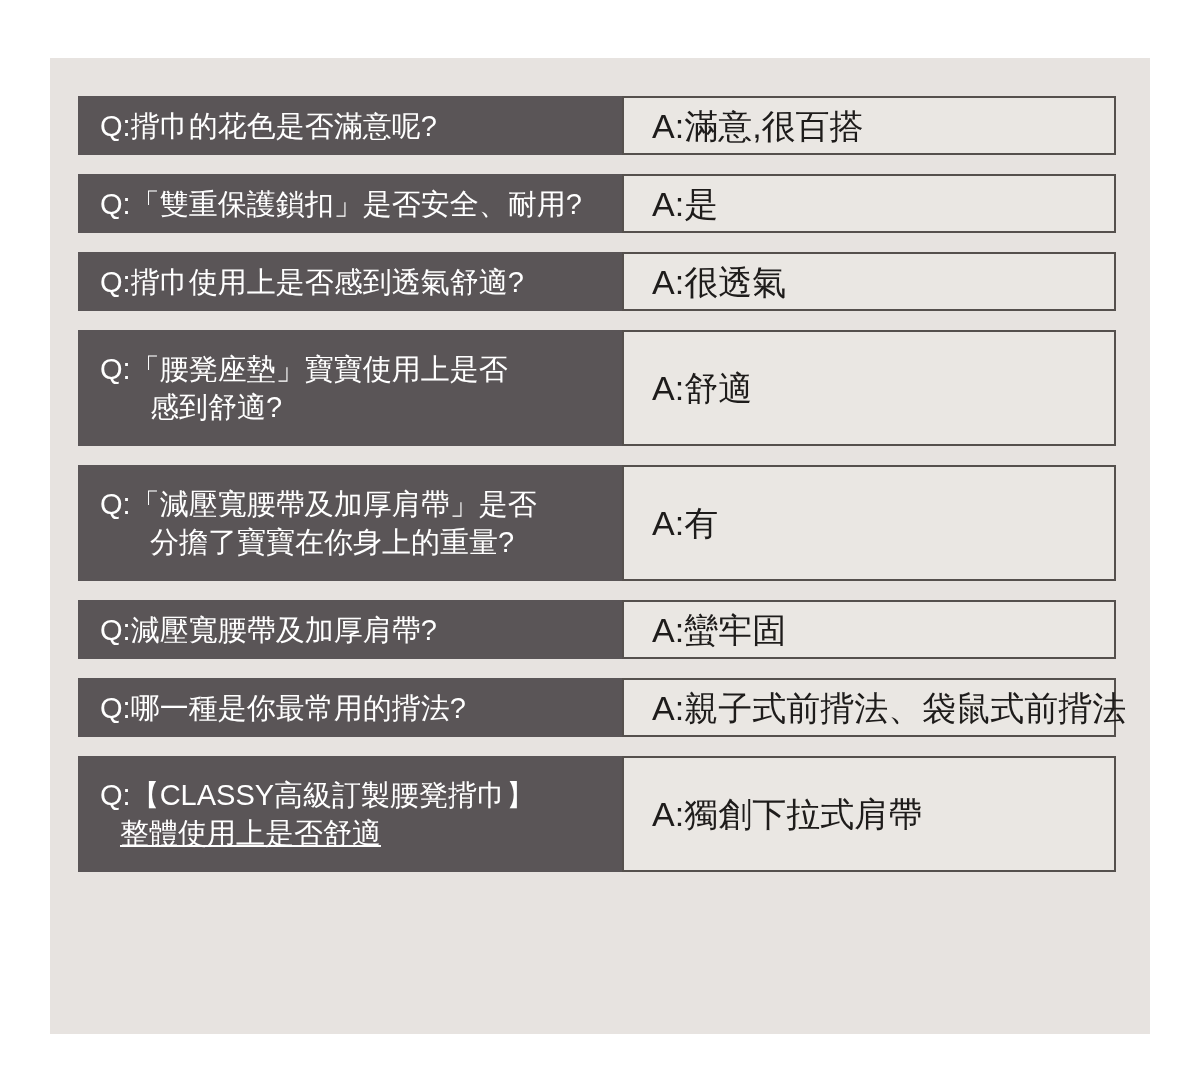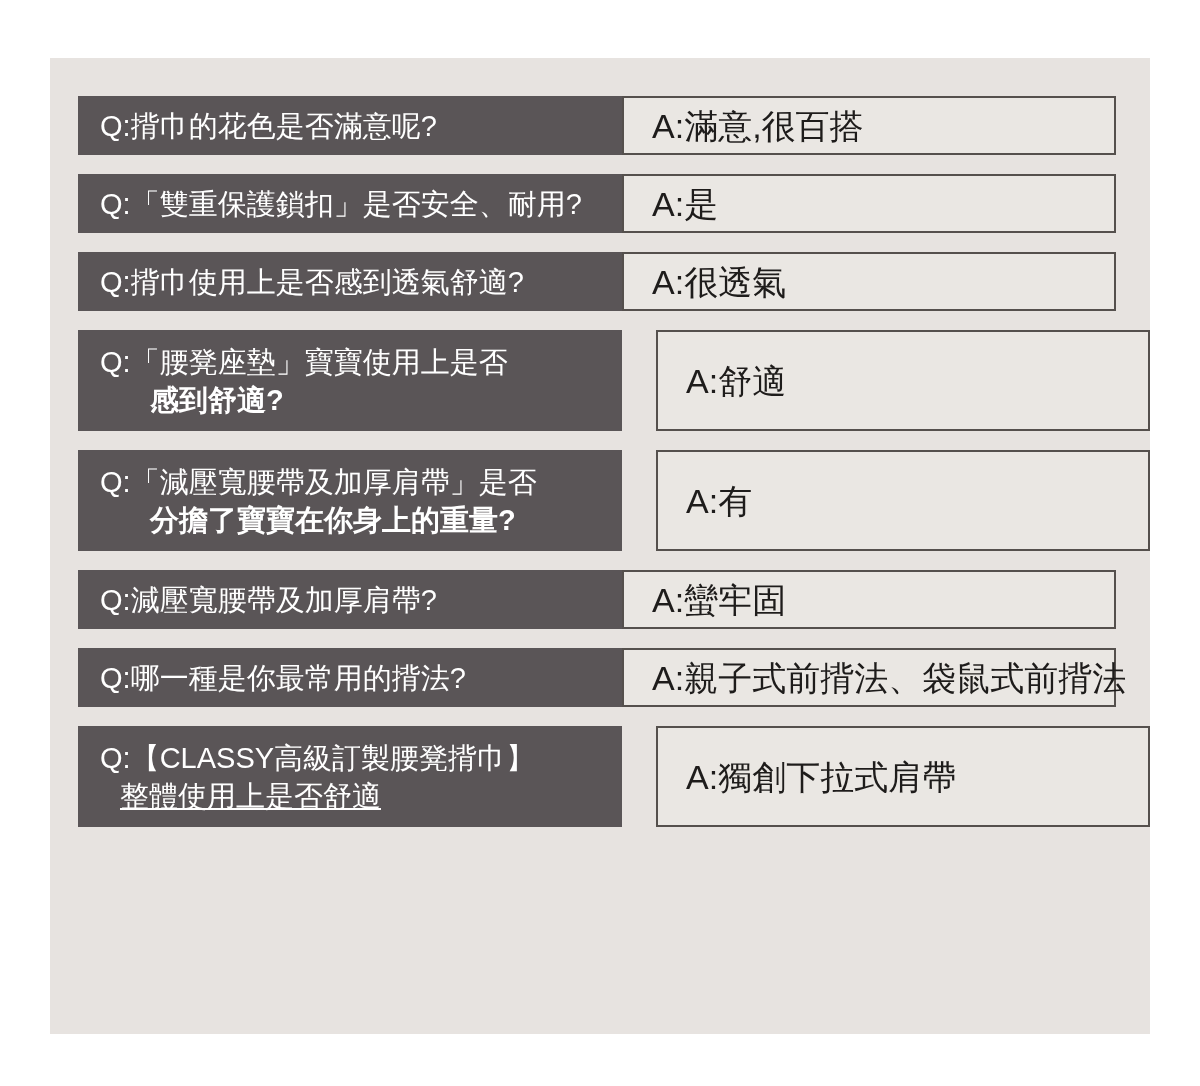--- a/index.html
+++ b/index.html
@@ -24,39 +24,38 @@
     padding: 38px 0 0 28px;
     overflow: hidden;
   }
   .row {
     display: flex;
     height: 59px;
     margin-bottom: 19px;
     border-radius: 16px;
   }
   .row.double {
-    height: 101px;
-    justify-content: space-between;
+    height: 116px;
   }
   .qbox {
     width: 544px;
     box-sizing: border-box;
     background: var(--question-bg, #5a5557);
     color: var(--question-text, #ffffff);
     display: flex;
     flex-direction: column;
     justify-content: center;
     padding-left: 22px;
     font-size: 29px;
   }
   .qline {
     line-height: 38px;
     white-space: nowrap;
   }
-  .qline.ind50 { padding-left: 50px; font-weight: bold; }
+  .qline.ind50 { padding-left: 50px; }
   .qline.ind20 { padding-left: 20px; text-decoration: underline; }
   .abox {
     width: 494px;
     box-sizing: border-box;
     background: var(--answer-bg, #eae7e3);
     border: 2px solid var(--answer-border, #55504d);
     color: var(--answer-text, #1e1c1b);
     display: flex;
     align-items: center;
     padding-left: 28px;

